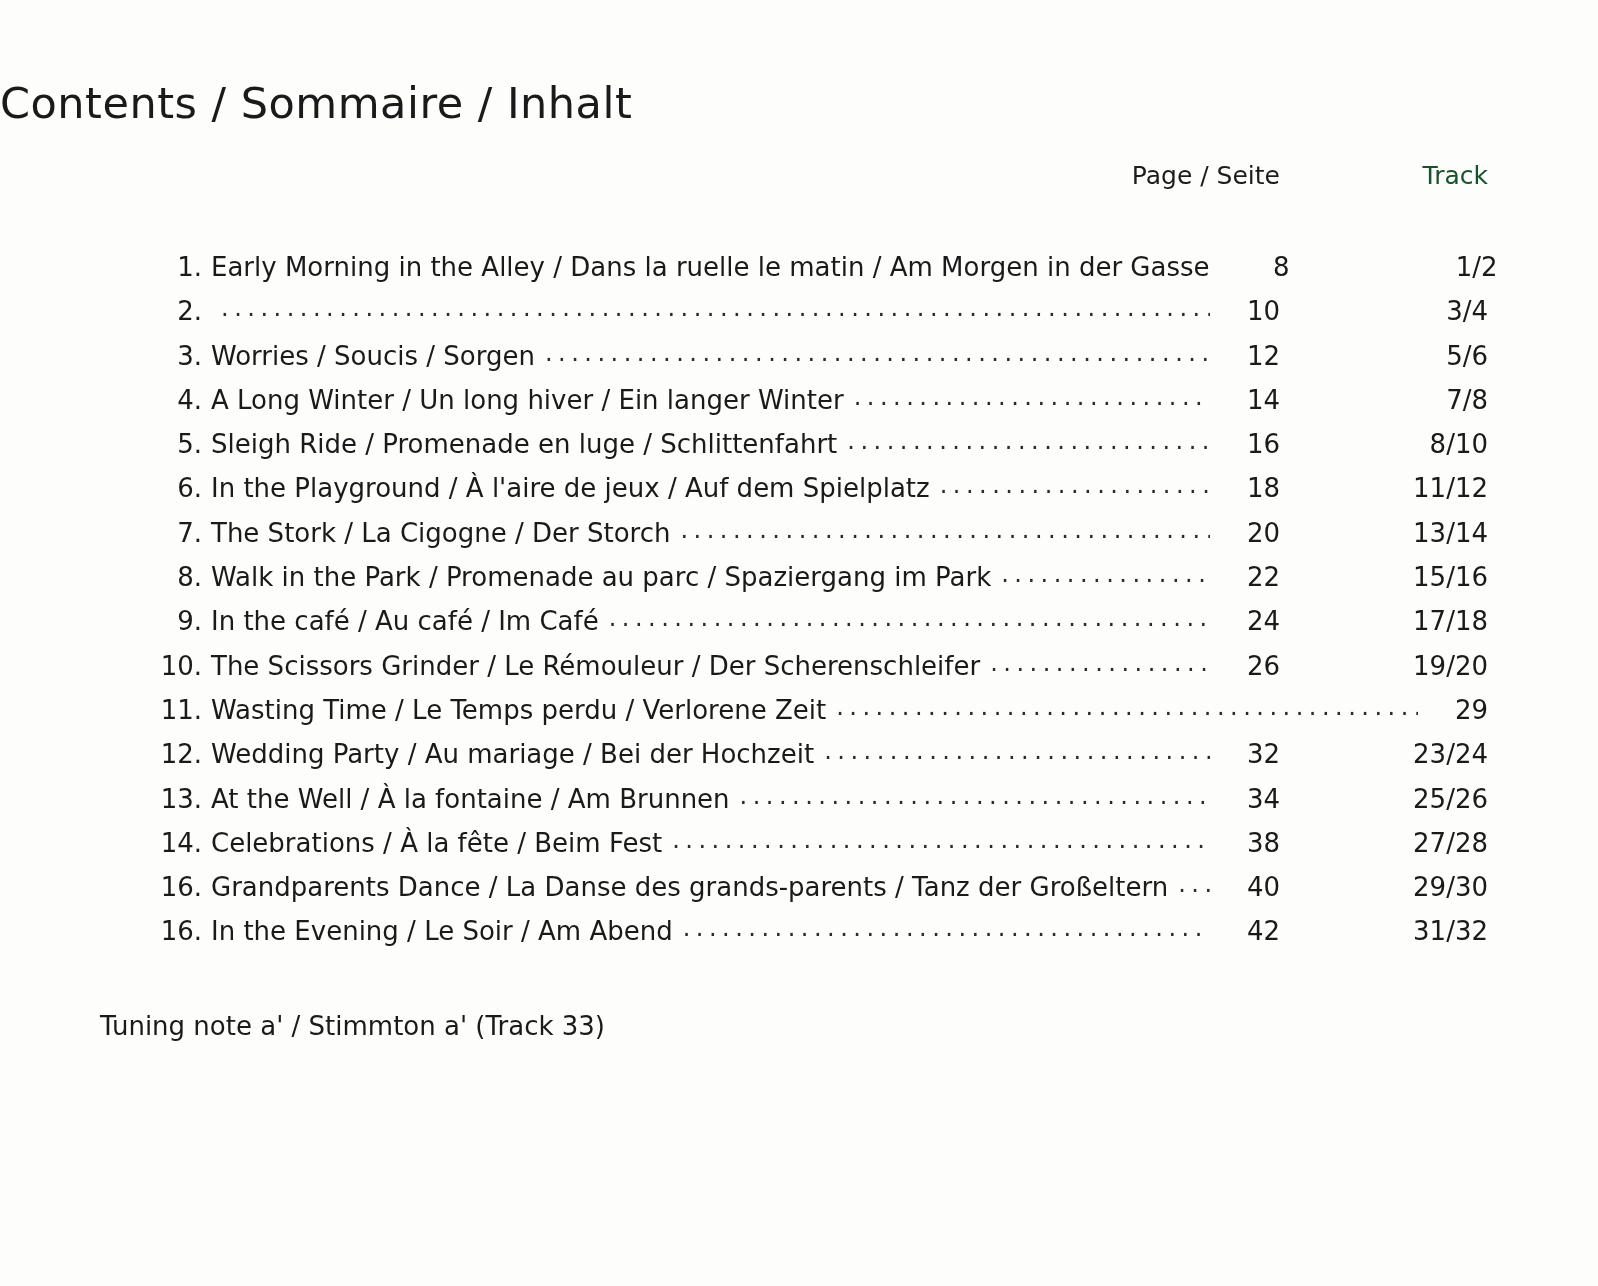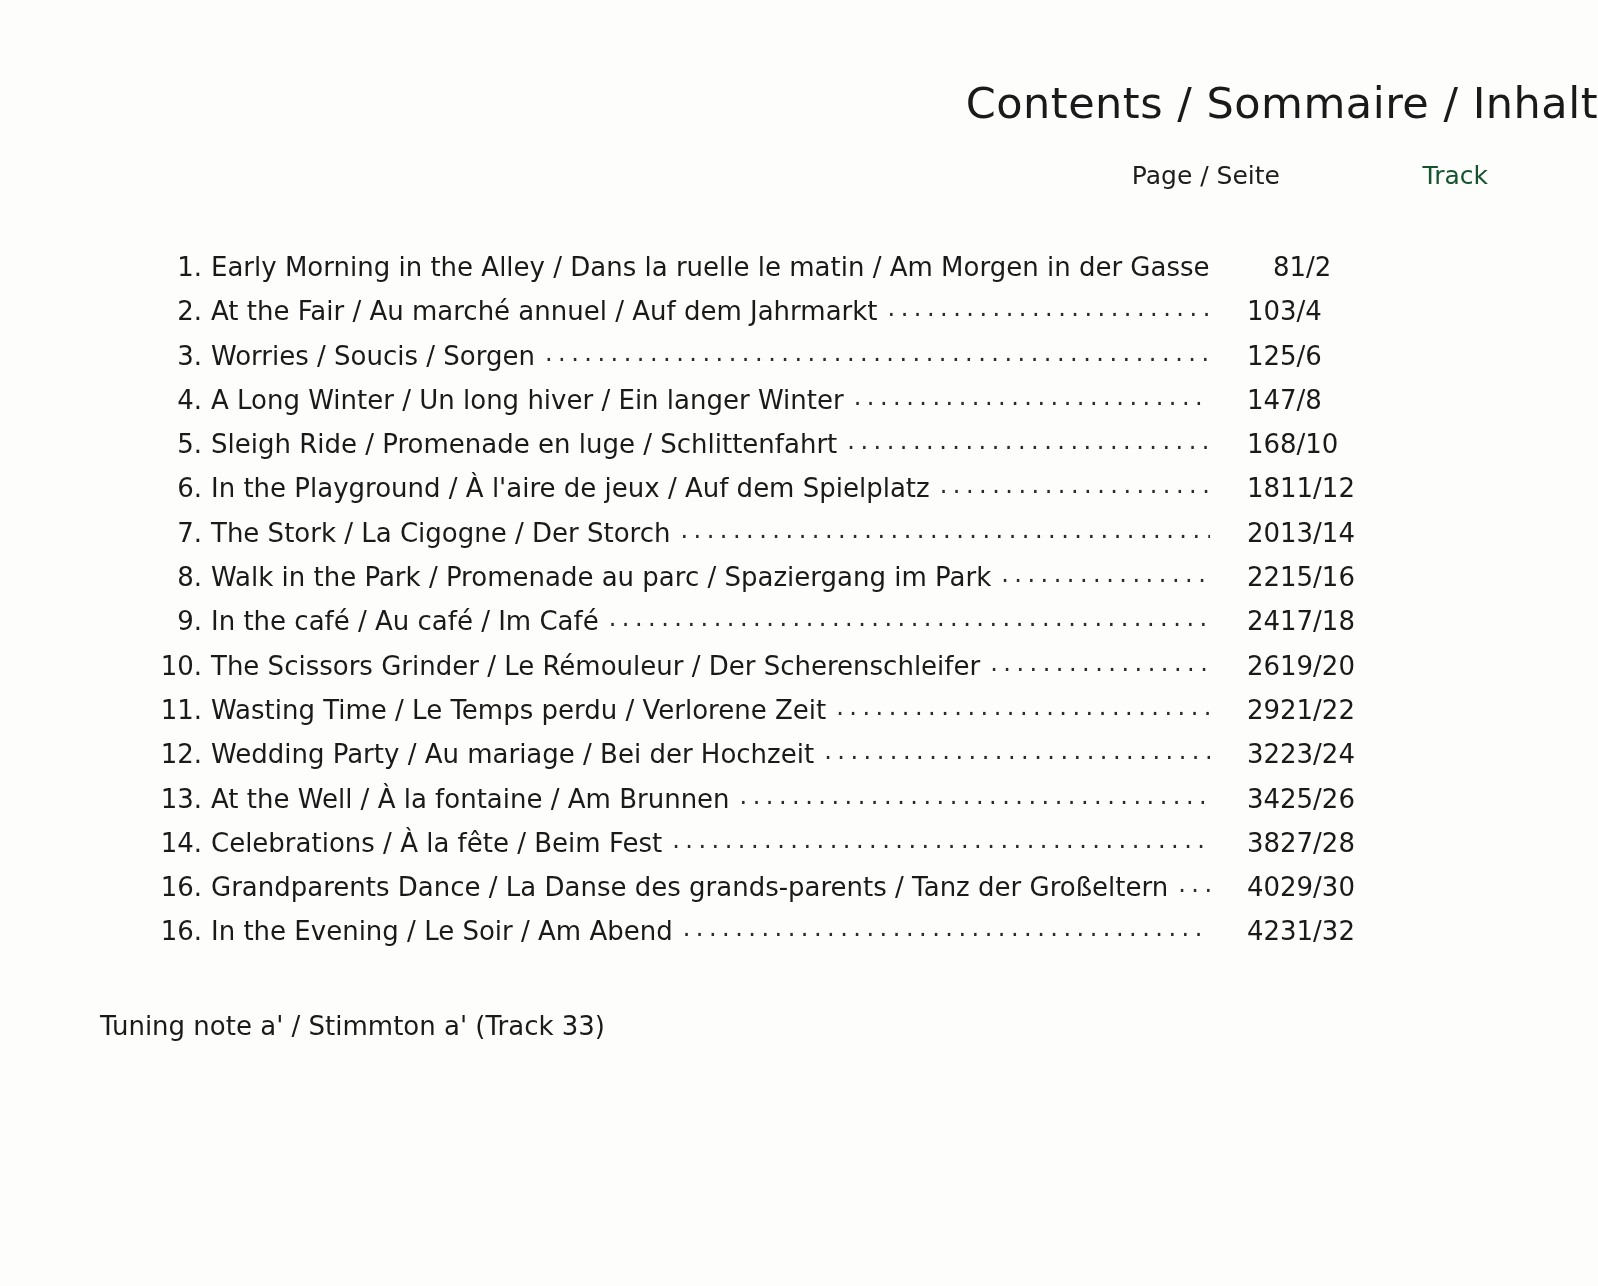--- a/index.html
+++ b/index.html
@@ -15,21 +15,21 @@
     overflow: hidden;
   }
   .page {
     position: relative;
     width: 1598px;
     height: 1286px;
     box-sizing: border-box;
     padding: 0;
   }
   .title {
-    text-align: right;
+    text-align: left;
     font-size: 43px;
     font-weight: 400;
     letter-spacing: 0.5px;
     margin: 0;
     padding-top: 78px;
     color: #1a1a1a;
   }
   .col-headers {
     position: relative;
     margin-top: 33px;
@@ -85,20 +85,21 @@
     white-space: nowrap;
   }
   .toc-page {
     flex: 0 0 auto;
     width: 62px;
     text-align: right;
   }
   .toc-track {
     flex: 0 0 auto;
     width: 208px;
+    text-align: right;
   }
   .footnote {
     margin-top: 56px;
     padding-left: 100px;
     font-size: 26px;
     color: #1a1a1a;
   }
 </style>
 </head>
 <body>
@@ -115,21 +116,20 @@
   <div class="toc" id="toc-list">
       <div class="toc-row">
         <span class="toc-num">1.</span>
         <span class="toc-title">Early Morning in the Alley / Dans la ruelle le matin / Am Morgen in der Gasse</span>
         <span class="toc-dots">......................................................................................................................</span>
         <span class="toc-page">8</span>
         <span class="toc-track">1/2</span>
       </div>
       <div class="toc-row">
         <span class="toc-num">2.</span>
-        <span class="toc-title">At the Fair / Au marché annuel / Auf dem Jahrmarkt</span>
         <span class="toc-dots">......................................................................................................................</span>
         <span class="toc-page">10</span>
         <span class="toc-track">3/4</span>
       </div>
       <div class="toc-row">
         <span class="toc-num">3.</span>
         <span class="toc-title">Worries / Soucis / Sorgen</span>
         <span class="toc-dots">......................................................................................................................</span>
         <span class="toc-page">12</span>
         <span class="toc-track">5/6</span>
@@ -181,21 +181,20 @@
         <span class="toc-title">The Scissors Grinder / Le Rémouleur / Der Scherenschleifer</span>
         <span class="toc-dots">......................................................................................................................</span>
         <span class="toc-page">26</span>
         <span class="toc-track">19/20</span>
       </div>
       <div class="toc-row">
         <span class="toc-num">11.</span>
         <span class="toc-title">Wasting Time / Le Temps perdu / Verlorene Zeit</span>
         <span class="toc-dots">......................................................................................................................</span>
         <span class="toc-page">29</span>
-        <span class="toc-track">21/22</span>
       </div>
       <div class="toc-row">
         <span class="toc-num">12.</span>
         <span class="toc-title">Wedding Party / Au mariage / Bei der Hochzeit</span>
         <span class="toc-dots">......................................................................................................................</span>
         <span class="toc-page">32</span>
         <span class="toc-track">23/24</span>
       </div>
       <div class="toc-row">
         <span class="toc-num">13.</span>

